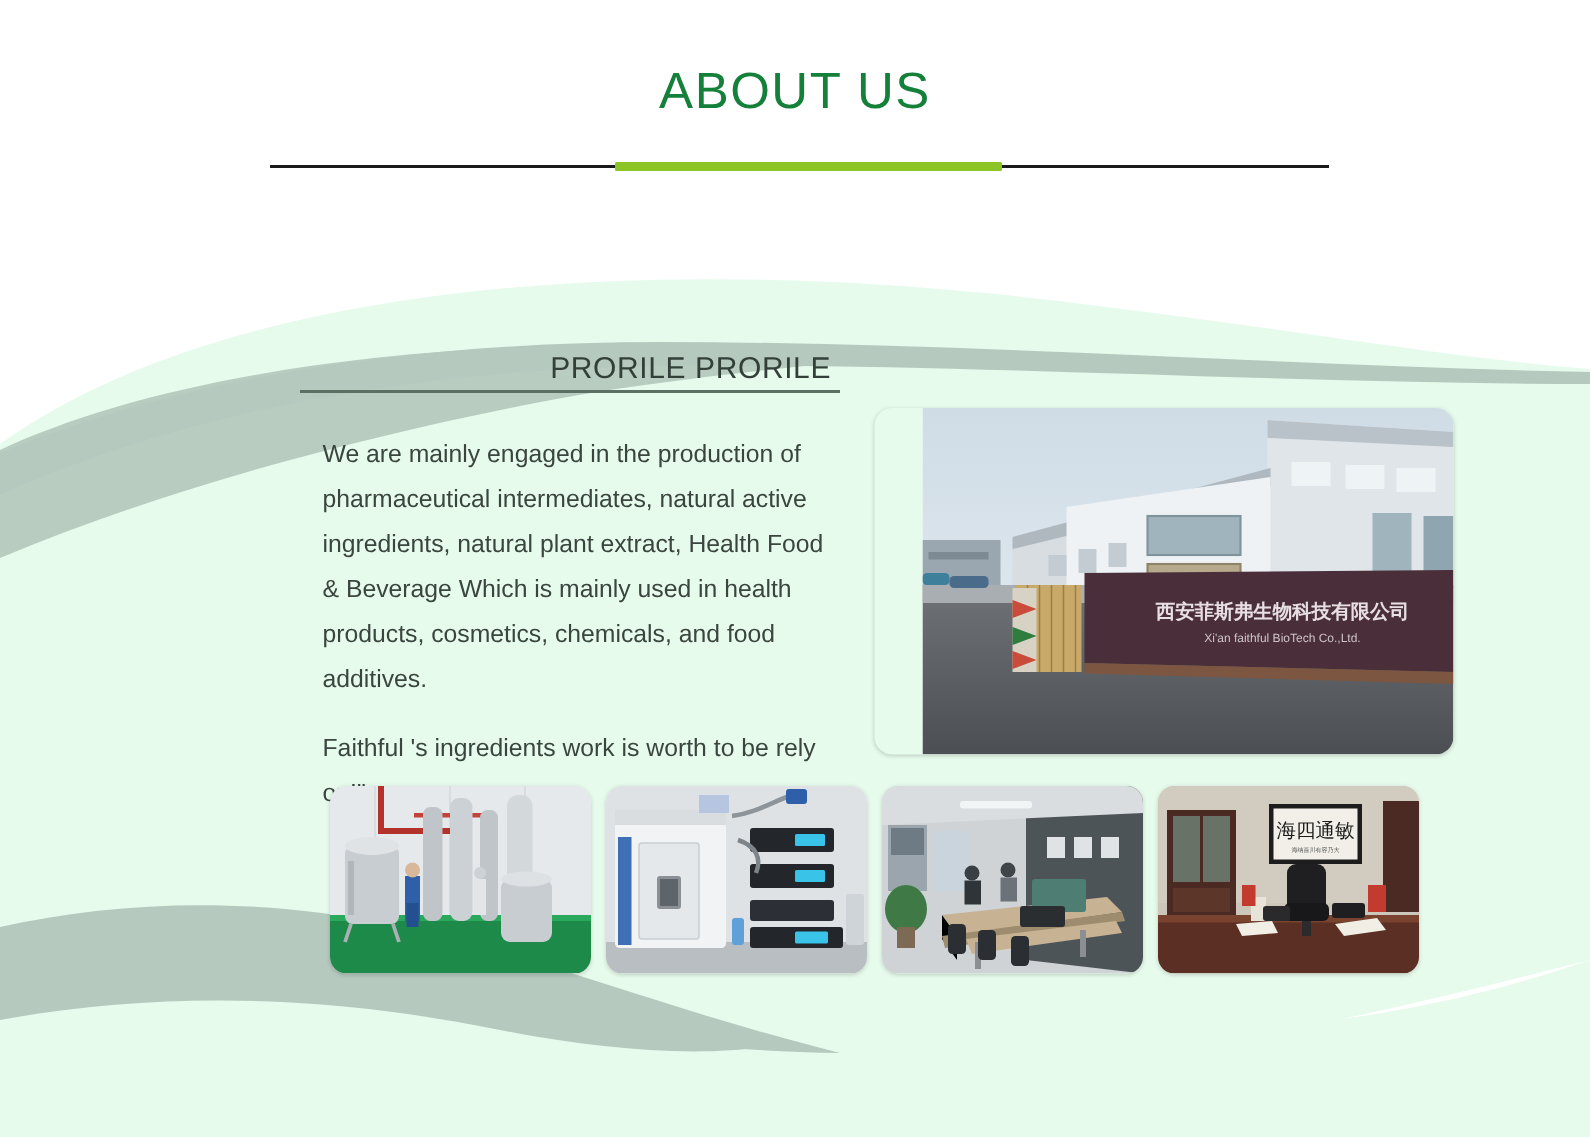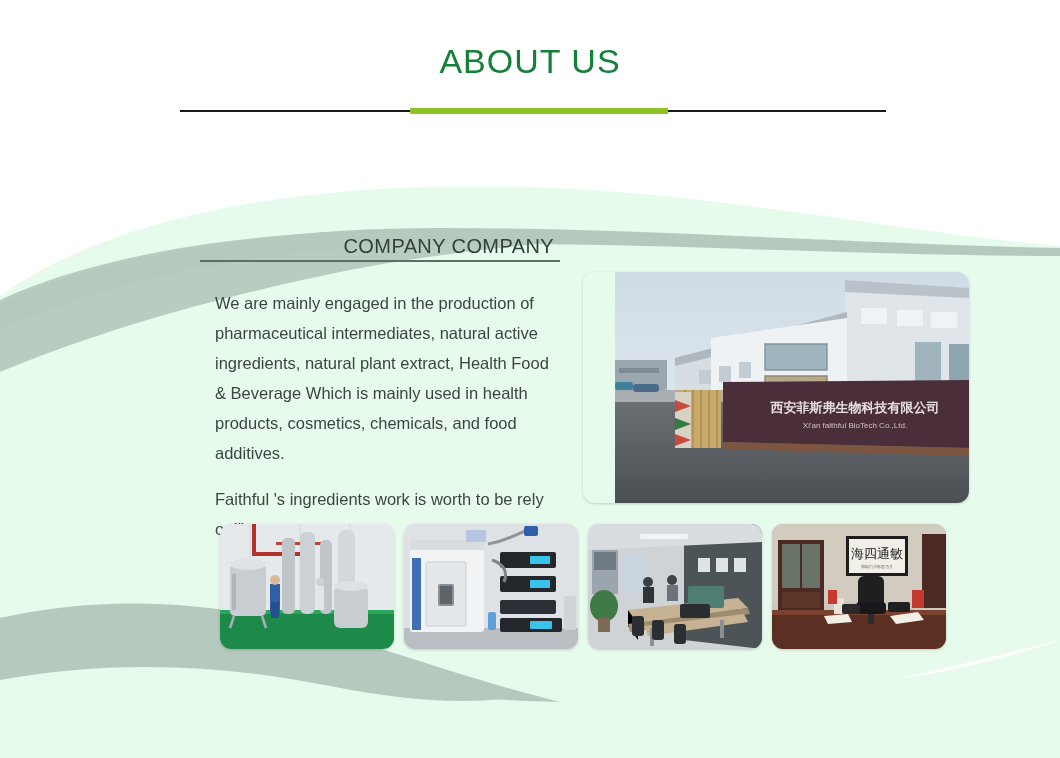--- a/index.html
+++ b/index.html
@@ -93,21 +93,21 @@
     <div class="page-title">ABOUT US</div>
 
     <div class="rule-wrap">
       <div class="rule-black"></div>
       <div class="rule-green"></div>
     </div>
   </div>
 
   <div class="profile-head">
     <div class="profile-underline"></div>
-    <div class="profile-title">COMPANY COMPANY</div>
+    <div class="profile-title">PRORILE PRORILE</div>
   </div>
 
   <div class="profile-text">
     <p>We are mainly engaged in the production of pharmaceutical intermediates, natural active ingredients, natural plant extract, Health Food &amp; Beverage Which is mainly used in health products, cosmetics, chemicals, and food additives.</p>
     <p>Faithful 's ingredients work is worth to be rely on!"</p>
   </div>
 
   <div class="main-photo">
     <svg class="photo-svg" viewBox="0 0 354 231" preserveAspectRatio="none">
       <defs>

